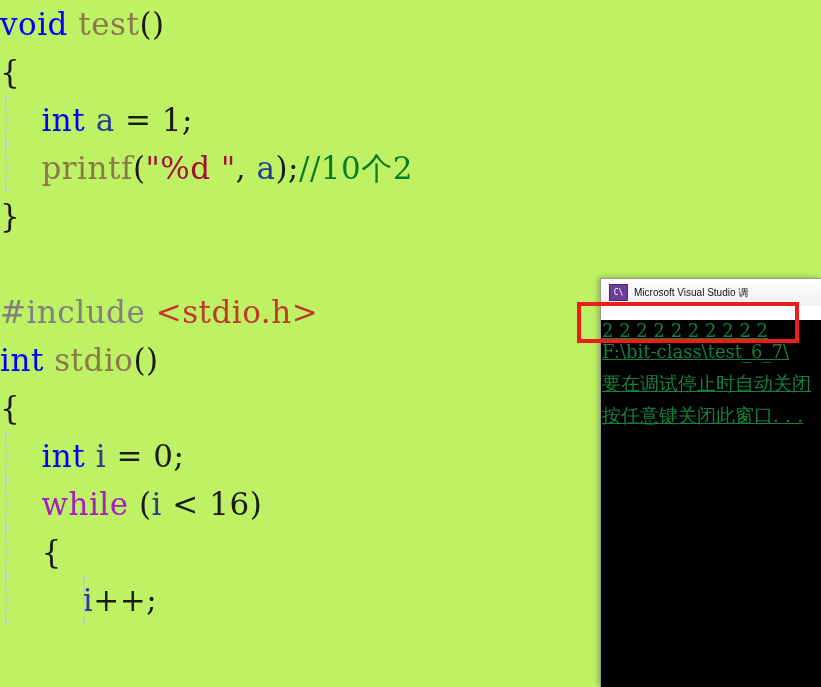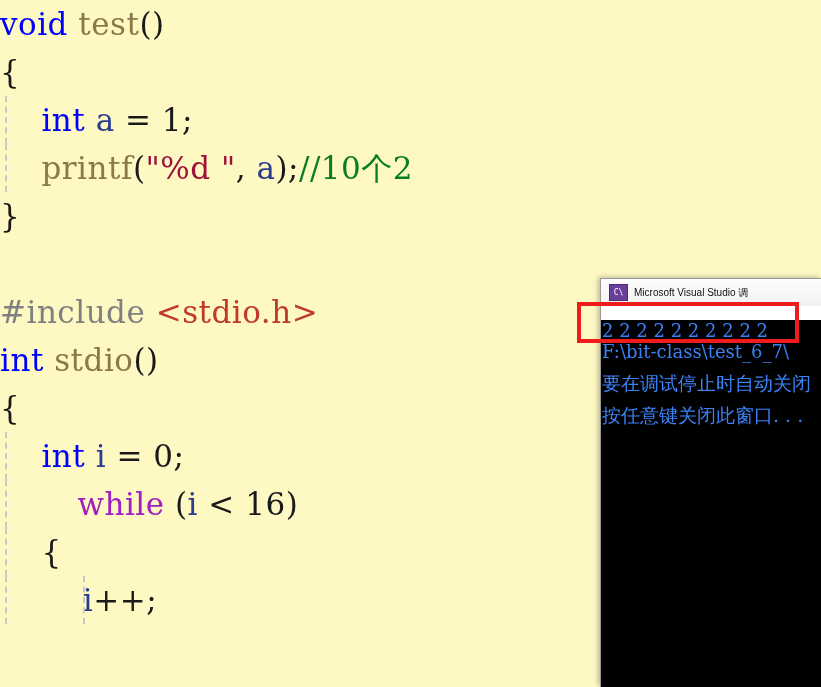--- a/index.html
+++ b/index.html
@@ -13,21 +13,21 @@
     position: relative;
     overflow: hidden;
     font-family: "DejaVu Serif", serif;
   }
 
   
   #editor {
     position: absolute;
     left: 0; top: 0;
     width: 821px; height: 687px;
-    background: #fef9c3;
+    background: #bef264;
   }
   .code-area {
     position: absolute;
     left: 0; top: 0;
     width: 821px;
     padding: 0;
   }
   .line {
     height: 48px;
     line-height: 48px;
@@ -42,21 +42,21 @@
   .guide {
     position: absolute;
     width: 0;
     border-left: 2px dashed #c8c8c8;
   }
   .g1 { left: 5px; }
   .g2 { left: 83px; }
 
   
   .kw      { color: #0000ff; }            
-  .kwctl   { color: #a020c0; margin-left: 36px; }            
+  .kwctl   { color: #a020c0; }            
   .fn      { color: #8a7a4a; }            
   .ident   { color: #2b3d8f; }            
   .num     { color: #1a1a1a; }
   .punc    { color: #1a1a1a; }
   .cmt     { color: #0a7d22; }            
   .str     { color: #a01038; }            
   .pp      { color: #808080; }            
   .inc     { color: #c0392b; }            
 
   
@@ -116,23 +116,24 @@
     width: 100%;
     bottom: 0;
     background: #000000;
     padding: 0 1px;
     box-sizing: border-box;
   }
   .console-line {
     font-family: "DejaVu Serif", serif;
     font-size: 18px;
     line-height: 21px;
-    color: #3b82f6;
+    color: #15803d;
     white-space: pre;
     letter-spacing: 0px;
+    text-decoration: underline;
   }
   .console-line.cjk {
     font-size: 19px;
     line-height: 22px;
     margin-top: 10px;
   }
 
   
   #red-highlight {
     position: absolute;

